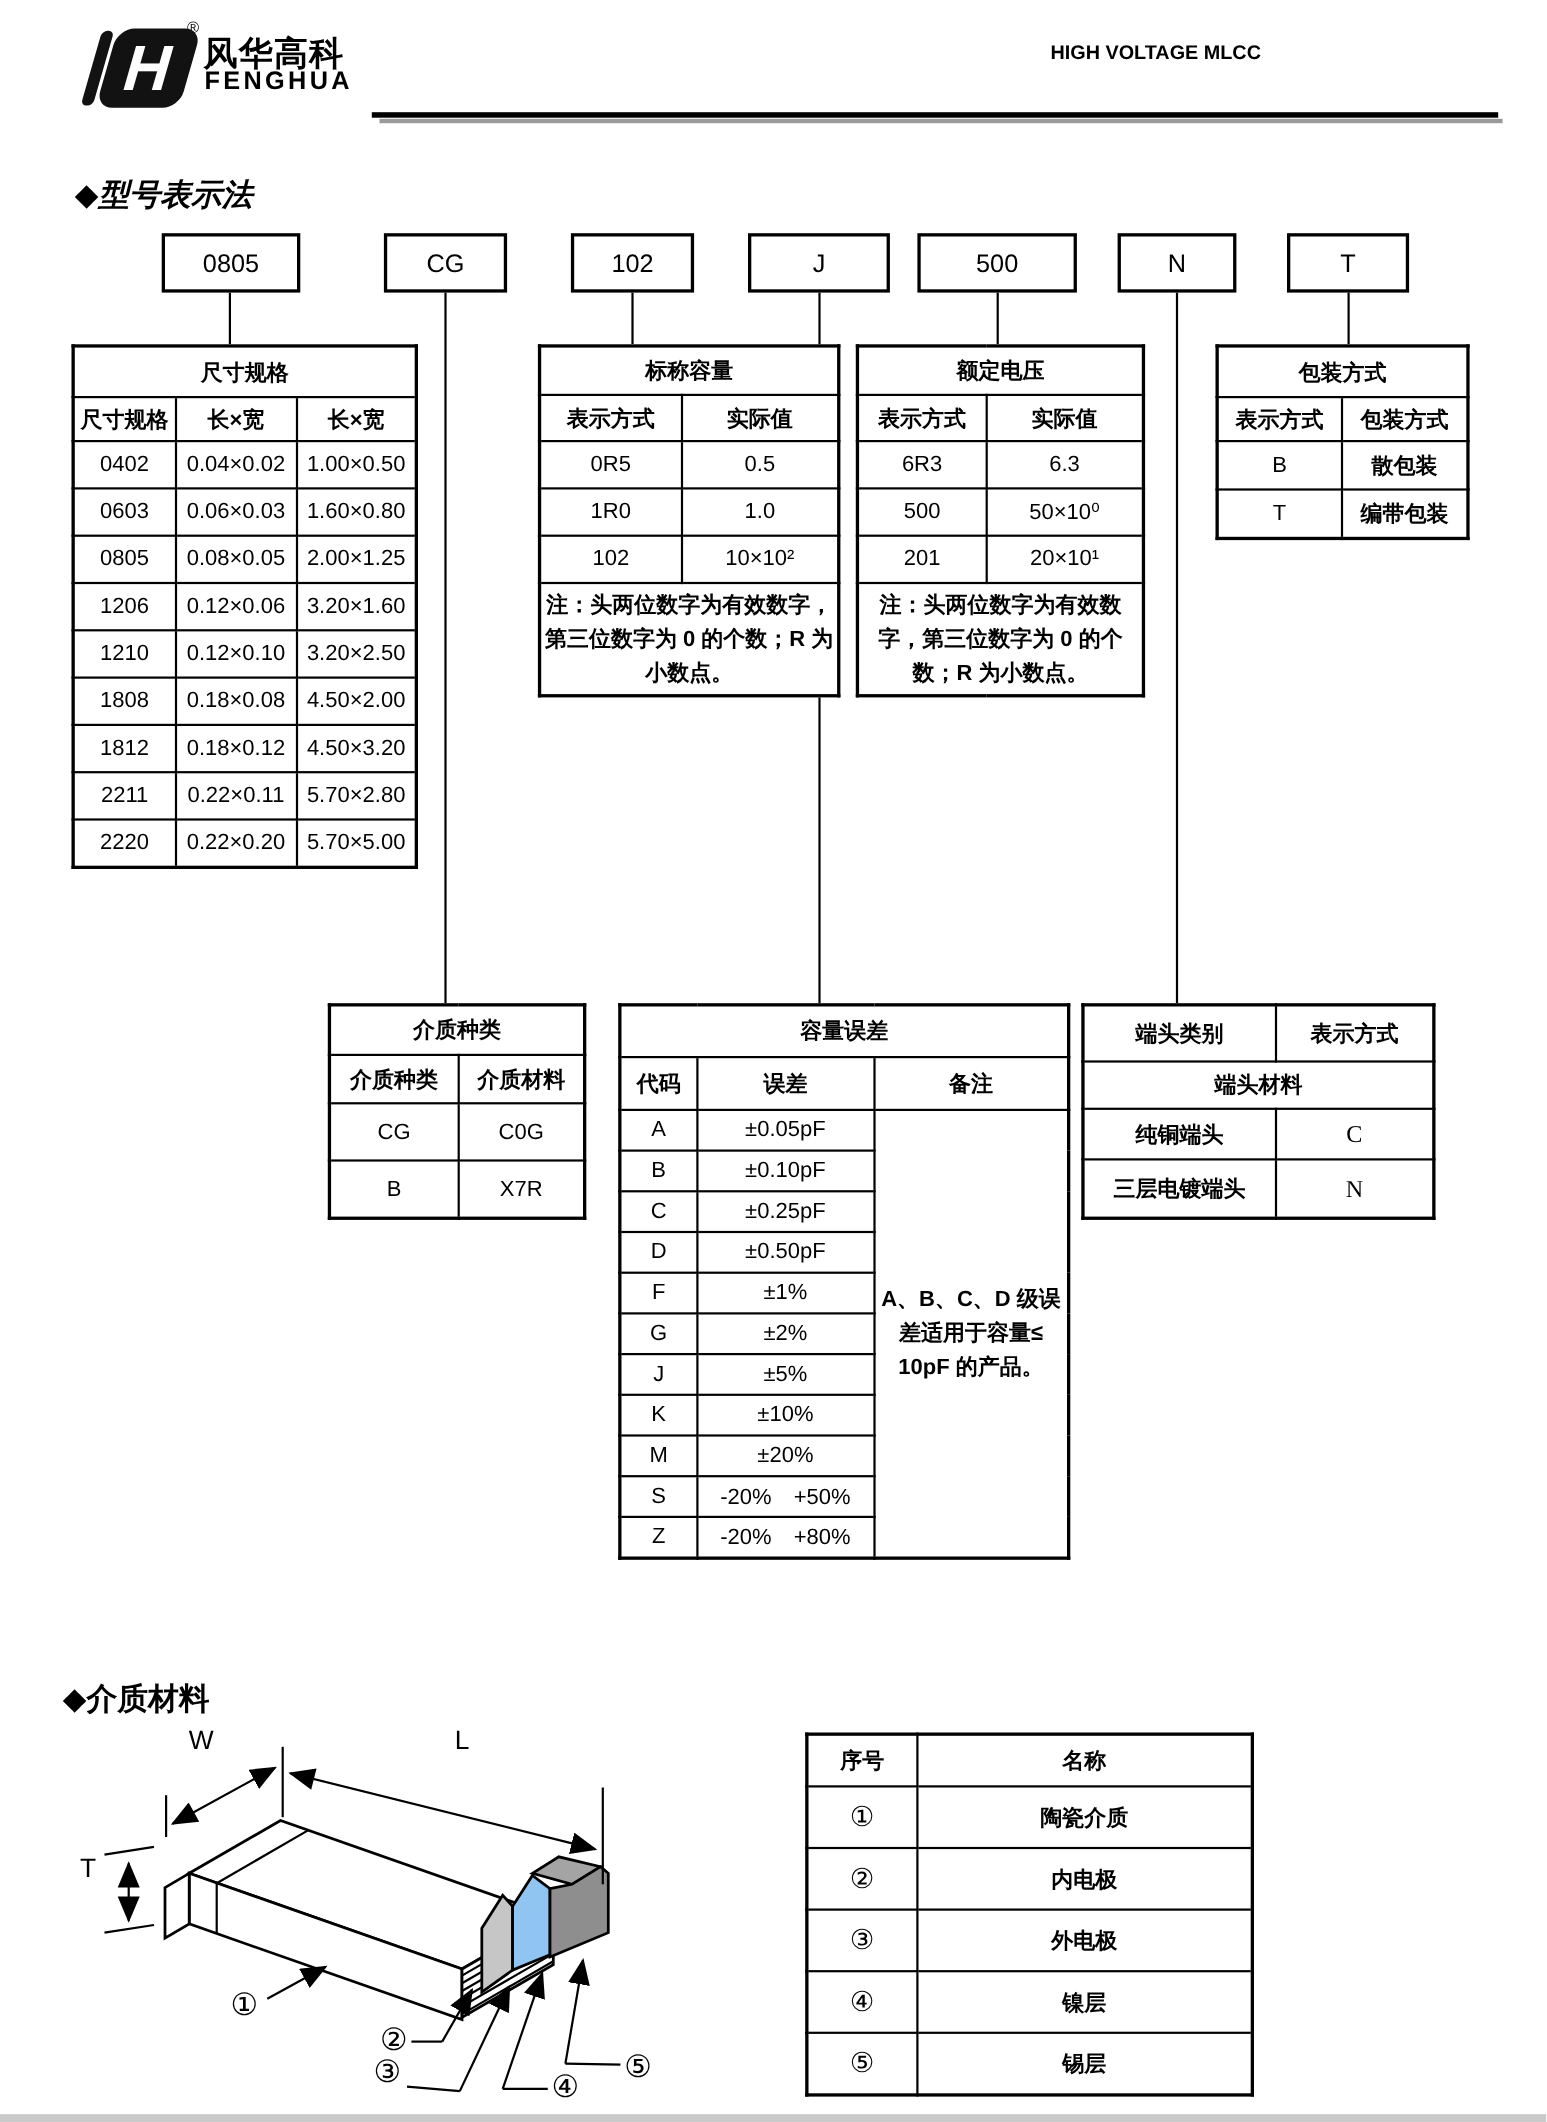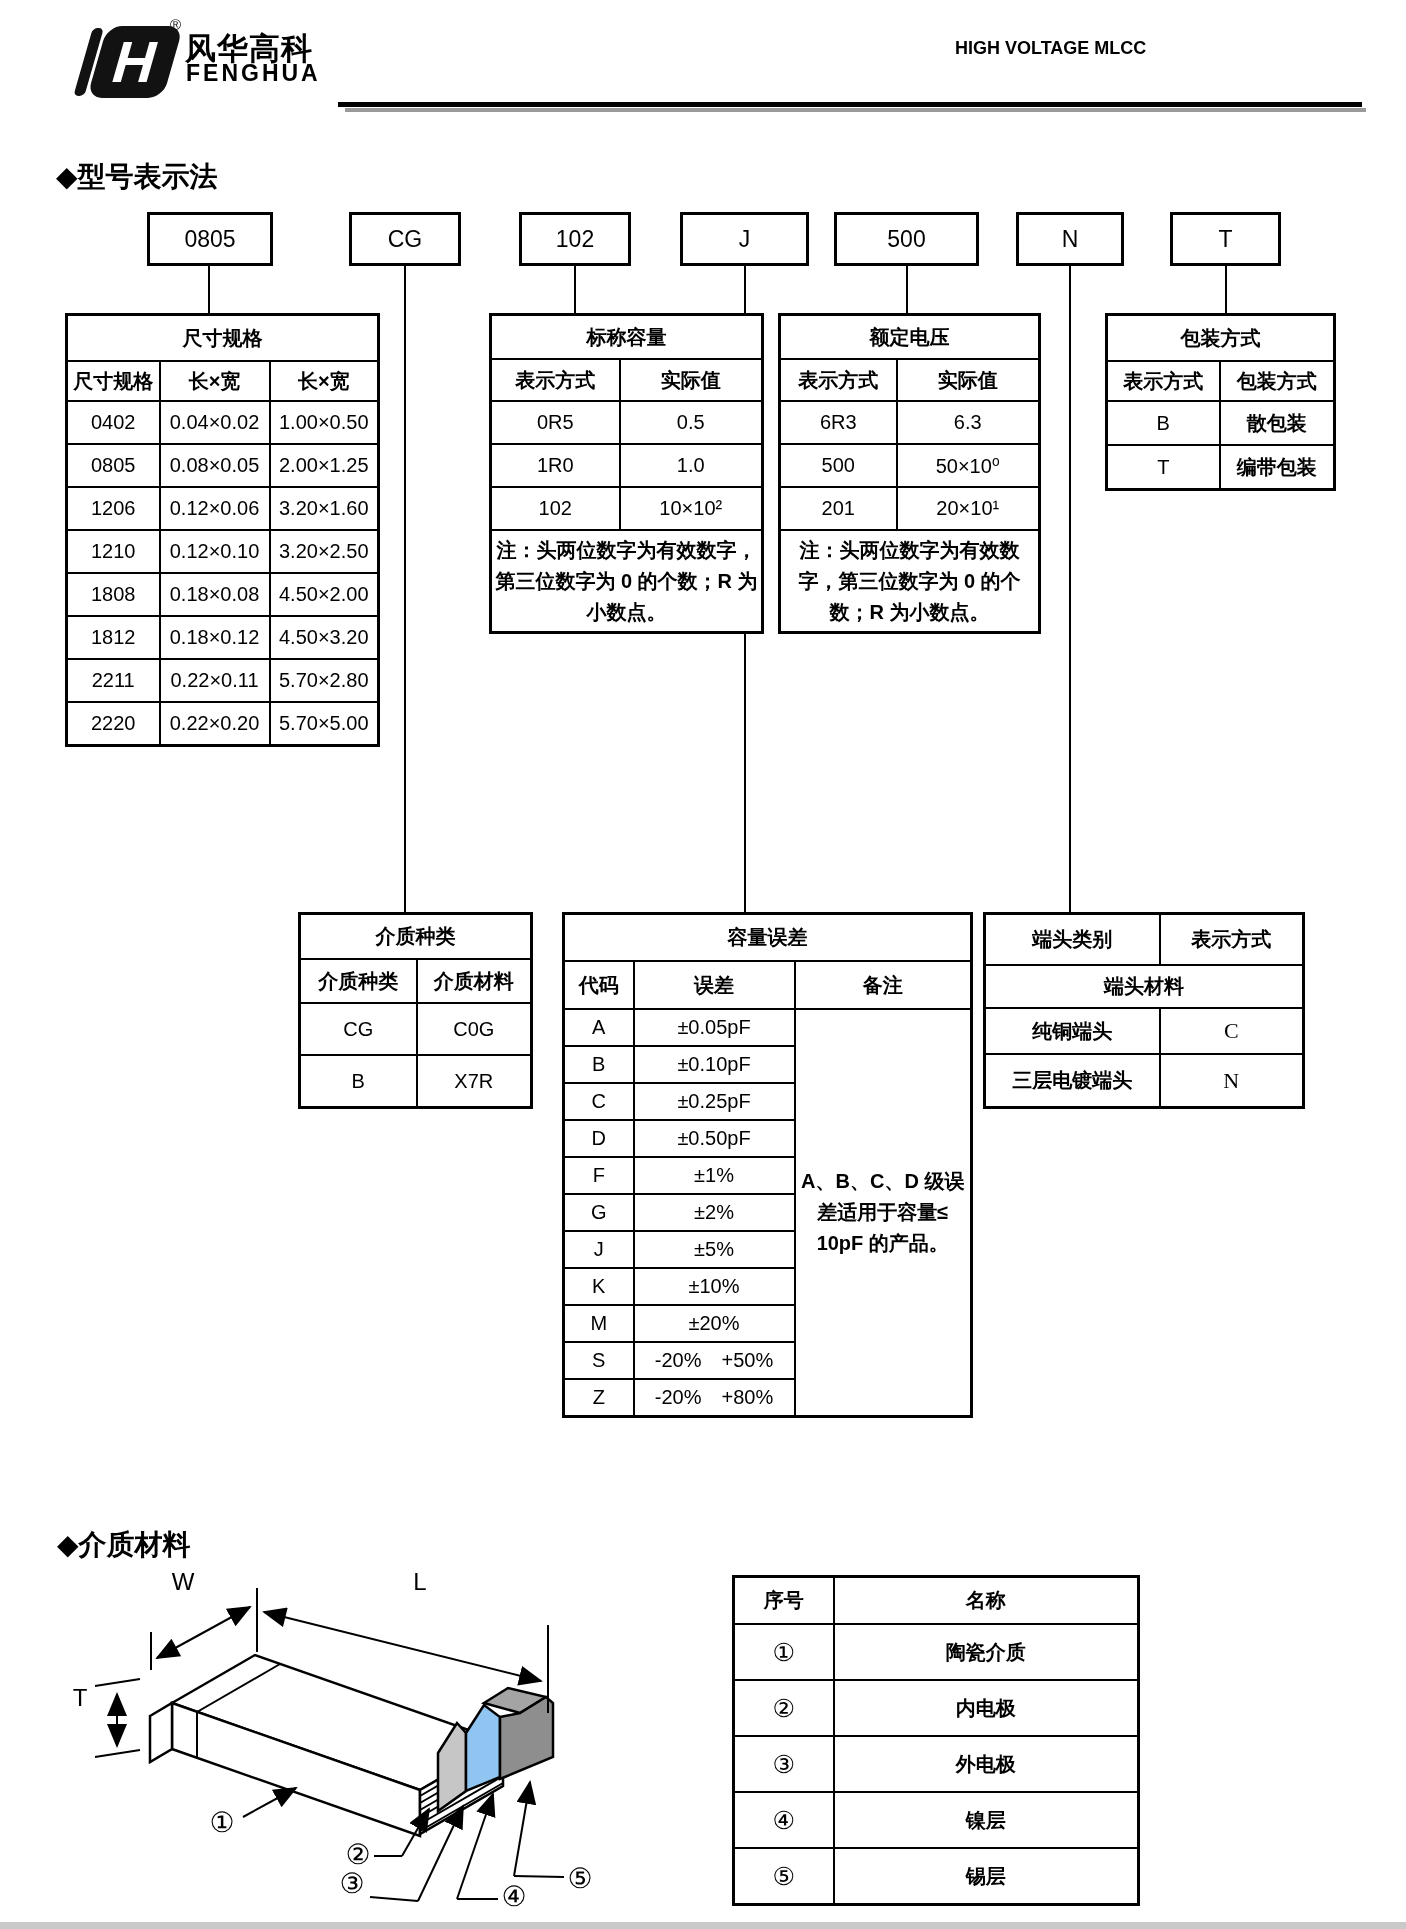--- a/index.html
+++ b/index.html
@@ -42,21 +42,21 @@
       <text x="68" y="72" font-size="58" font-weight="bold" text-anchor="middle" fill="#ffffff" font-family="'Liberation Sans',sans-serif">H</text>
     </g>
     <text x="112" y="20" font-size="15" fill="#121212" font-family="'Liberation Sans',sans-serif">®</text>
   </svg>
   <div class="abs z2 logo-cn" style="left:185px;top:28px;">风华高科</div>
   <div class="abs z2 logo-en" style="left:186px;top:60px;">FENGHUA</div>
   <div class="abs z2 doc-title" style="left:955px;top:38px;">HIGH VOLTAGE MLCC</div>
   <div class="abs z2 rule-black" style="left:338px;top:102px;width:1024px;"></div>
   <div class="abs z2 rule-gray" style="left:345px;top:108px;width:1021px;"></div>
 
-  <div class="abs z2 sec-title" style="left:56px;top:158px;">◆型号表示法</div>
+  <div class="abs z2 sec-title" style="left:68px;top:158px;font-style:italic;">◆型号表示法</div>
 
   <div class="abs z2 pn-box" style="left:147px;top:212px;width:120px;">
       <span>0805</span>
     </div>
   <div class="abs z2 pn-box" style="left:349px;top:212px;width:106px;">
       <span>CG</span>
     </div>
   <div class="abs z2 pn-box" style="left:519px;top:212px;width:106px;">
       <span>102</span>
     </div>
@@ -86,20 +86,25 @@
           </tr>
       <tr>
         <td class="cn" style="height:38px">尺寸规格</td>
         <td class="cn">长×宽</td>
         <td class="cn">长×宽</td>
       </tr>
       <tr>
             <td class="num" style="height:41px">0402</td>
             <td class="num">0.04×0.02</td>
             <td class="num">1.00×0.50</td>
+          </tr>
+      <tr>
+            <td class="num" style="height:41px">0603</td>
+            <td class="num">0.06×0.03</td>
+            <td class="num">1.60×0.80</td>
           </tr>
       <tr>
             <td class="num" style="height:41px">0805</td>
             <td class="num">0.08×0.05</td>
             <td class="num">2.00×1.25</td>
           </tr>
       <tr>
             <td class="num" style="height:41px">1206</td>
             <td class="num">0.12×0.06</td>
             <td class="num">3.20×1.60</td>

